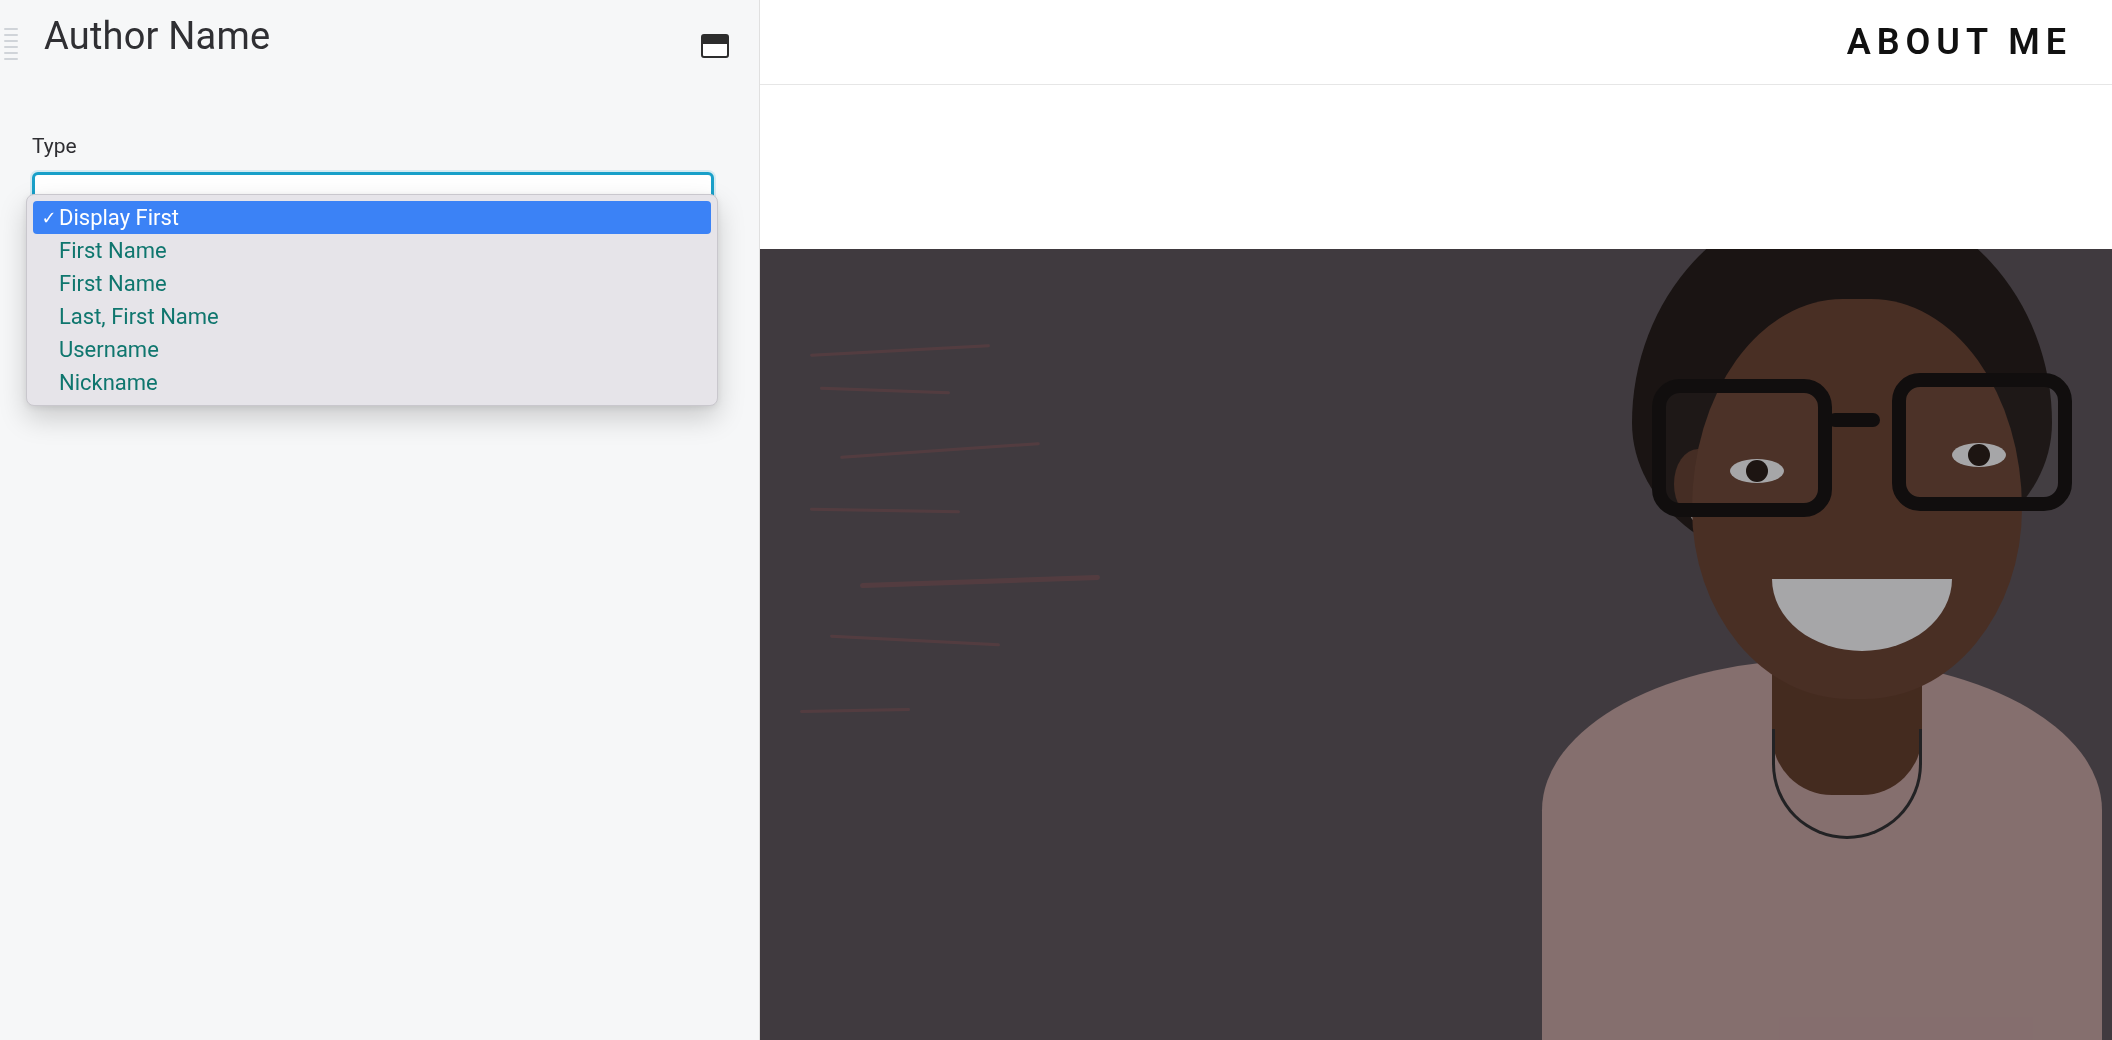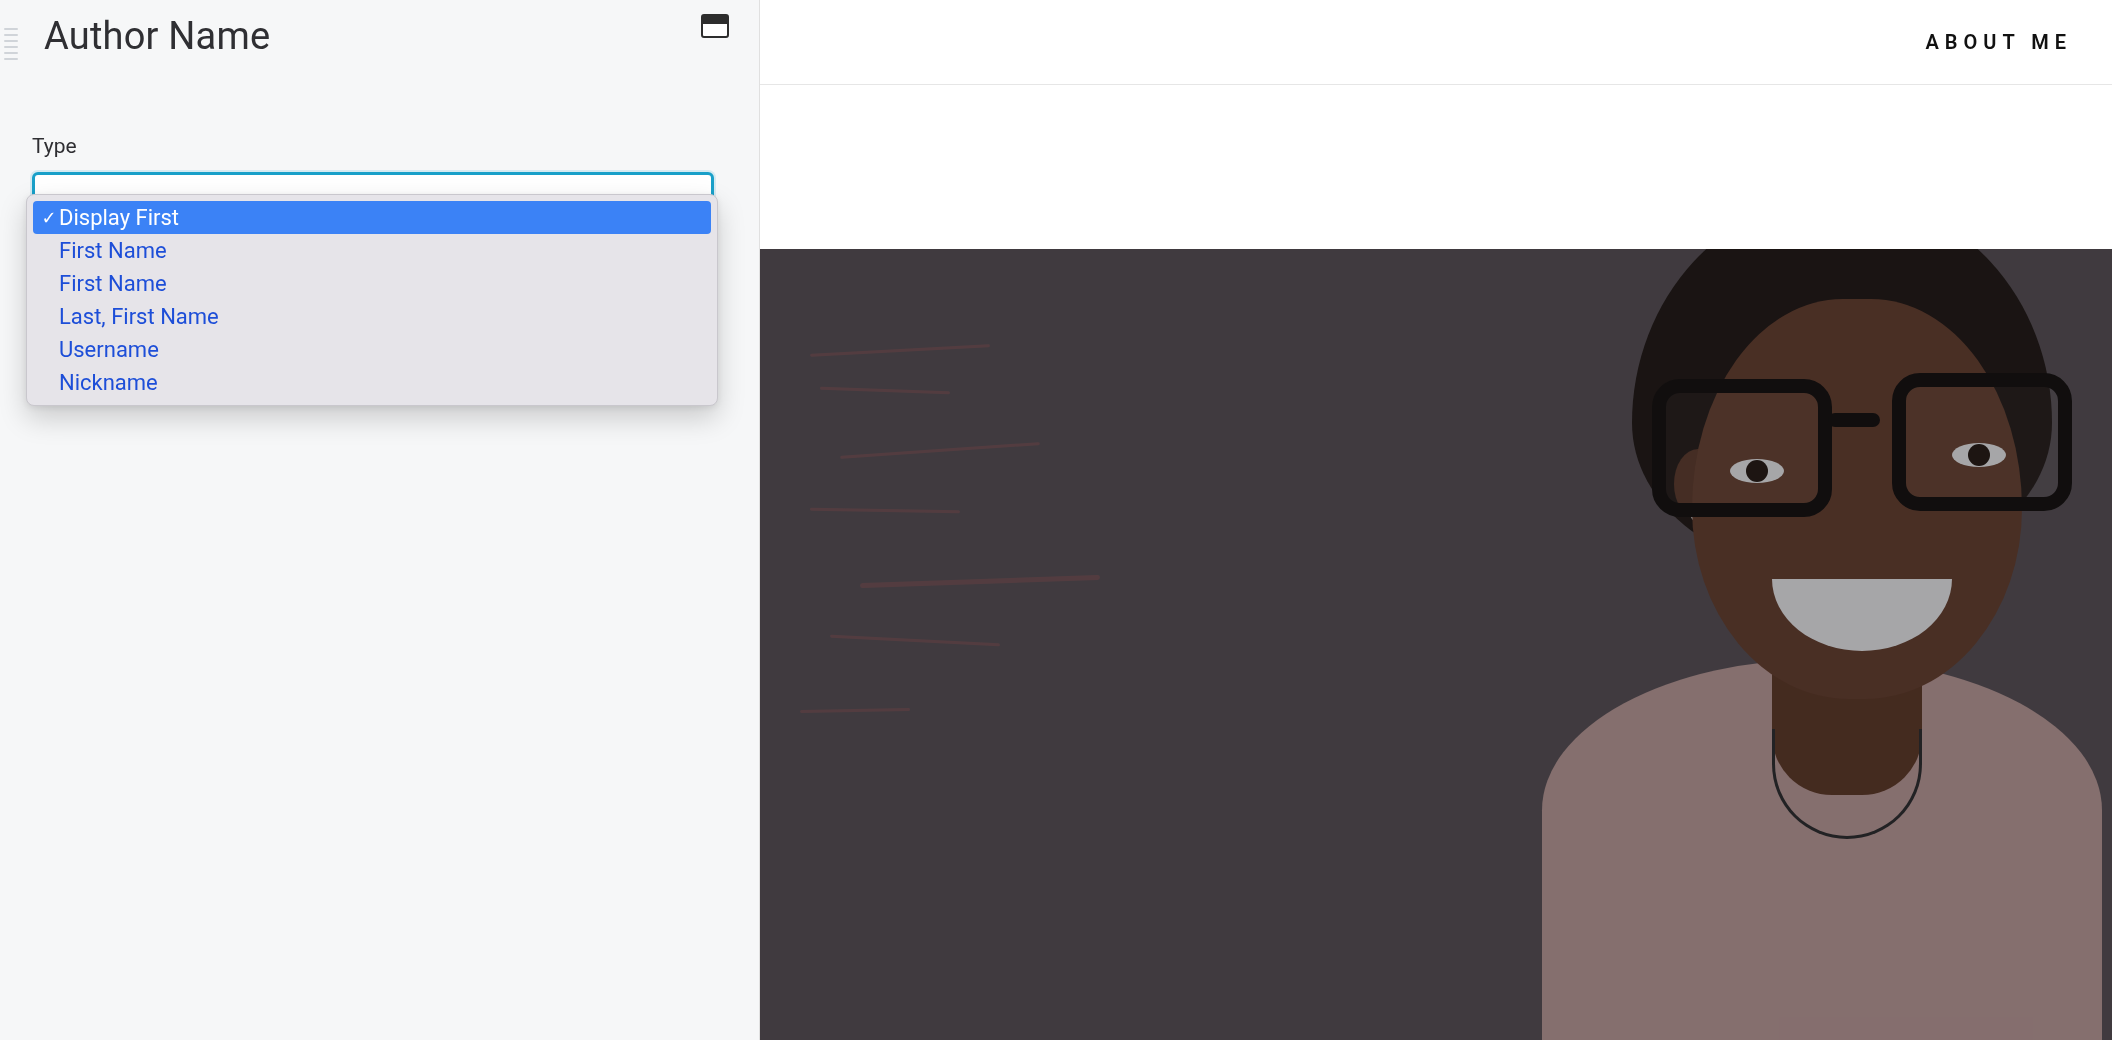--- a/index.html
+++ b/index.html
@@ -24,21 +24,21 @@
       top: 28px;
       width: 16px;
       height: 32px;
       display: flex;
       flex-direction: column;
       justify-content: space-between;
     }
     .hline { width: 14px; height: 2px; background: #d0d4d9; border-radius: 1px; }
     .header {
       display: flex;
-      align-items: flex-start;
+      align-items: flex-end;
       justify-content: space-between;
       padding-left: 14px;
       margin-bottom: 76px;
     }
     .header h1 {
       font-size: 38px;
       font-weight: 400;
       color: #2f2f33;
       letter-spacing: 0.2px;
     }
@@ -89,21 +89,21 @@
       padding: 6px;
       z-index: 10;
     }
     .dropdown-item {
       display: flex;
       align-items: center;
       height: 33px;
       padding: 0 8px 0 6px;
       border-radius: 4px;
       font-size: 22px;
-      color: #1d4ed8;
+      color: #0f766e;
       cursor: default;
     }
     .dropdown-item .check {
       width: 20px;
       display: inline-block;
       text-align: center;
       font-size: 18px;
       margin-right: 0px;
     }
     .dropdown-item.selected {
@@ -116,21 +116,21 @@
       background: #fff;
     }
     .topbar {
       height: 84px;
       display: flex;
       align-items: center;
       justify-content: flex-end;
       padding-right: 40px;
     }
     .nav-link {
-      font-size: 20px;
+      font-size: 36px;
       letter-spacing: 6px;
       font-weight: 600;
       color: #111;
     }
     .spacer-line {
       height: 1px;
       background: #e6e6e6;
       width: 100%;
     }
     .gap-row { height: 164px; }

